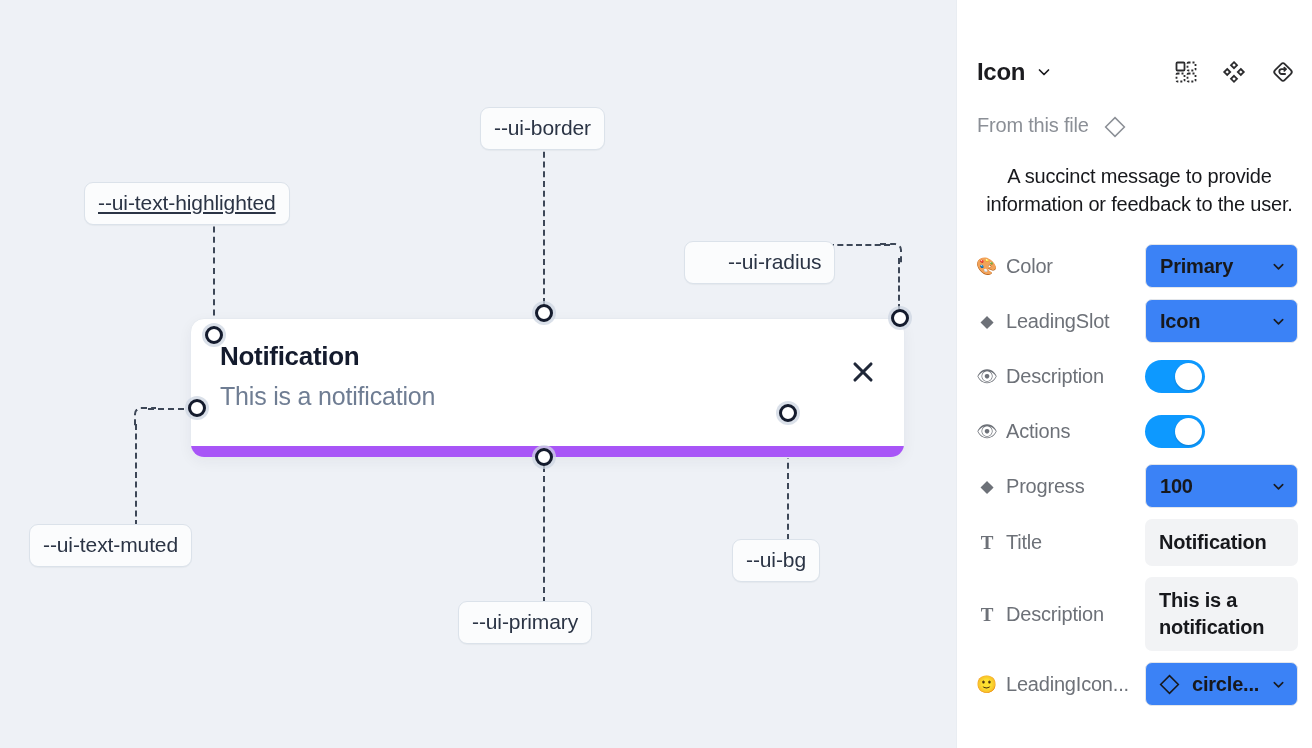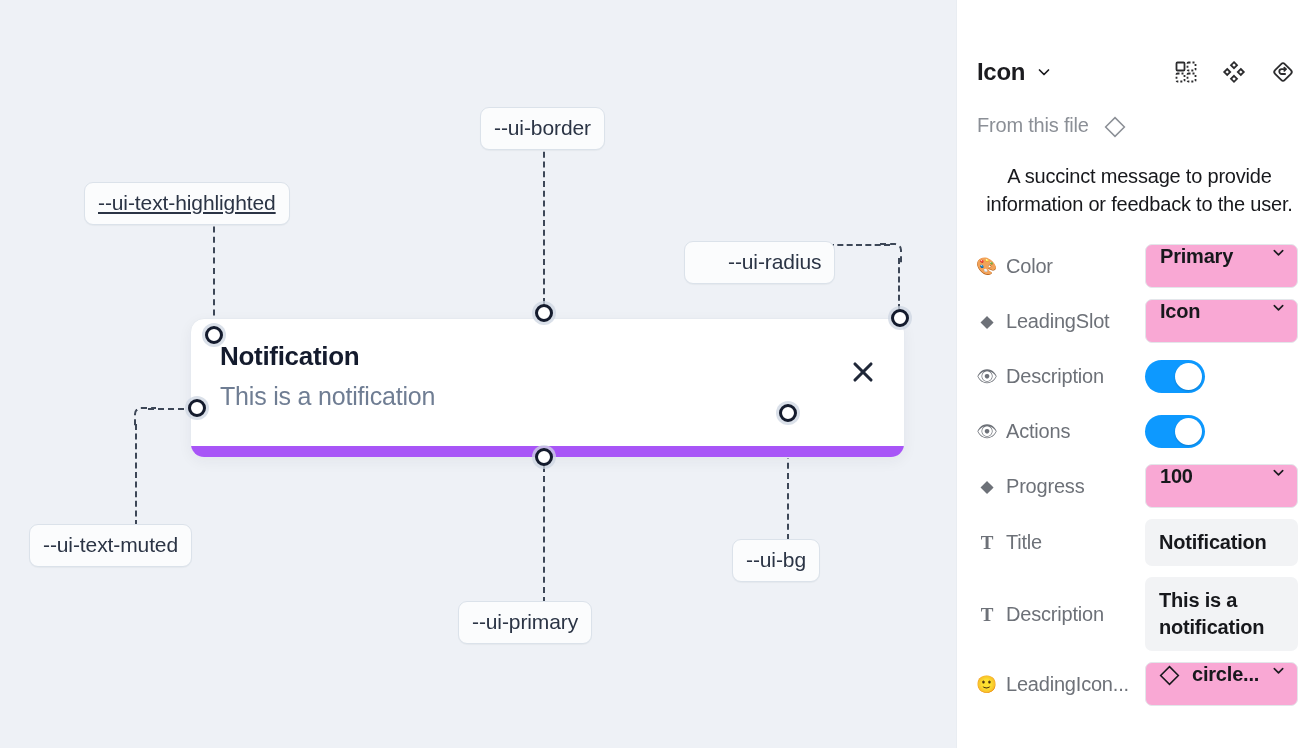--- a/index.html
+++ b/index.html
@@ -139,22 +139,22 @@
     font-size:17px;line-height:1;
   }
   .prop-icon.serif-t{
     font-family:"Liberation Serif","DejaVu Serif",serif;
     font-weight:700;color:#6d7178;font-size:19px;
   }
   .prop-ctl{flex:1 1 auto;min-width:0;}
 
   .select{
     height:44px;border:1px solid #e3e6ea;border-radius:7px;
-    background:#f9a8d4;
-    display:flex;align-items:flex-start;padding:0 11px 0 14px;
+    background:#3b82f6;
+    display:flex;align-items:center;padding:0 11px 0 14px;
     font-size:20px;font-weight:700;color:#17181c;
     cursor:pointer;box-sizing:border-box;letter-spacing:-.2px;
   }
   .select .sv{flex:1 1 auto;overflow:hidden;white-space:nowrap;}
   .select .sc{flex:0 0 auto;margin-left:6px;display:flex;align-items:center;}
   .select .lead-diamond{flex:0 0 auto;margin-right:10px;display:flex;align-items:center;}
 
   .textfield{
     min-height:44px;border-radius:7px;background:#f2f3f5;
     display:flex;align-items:center;padding:10px 14px;

